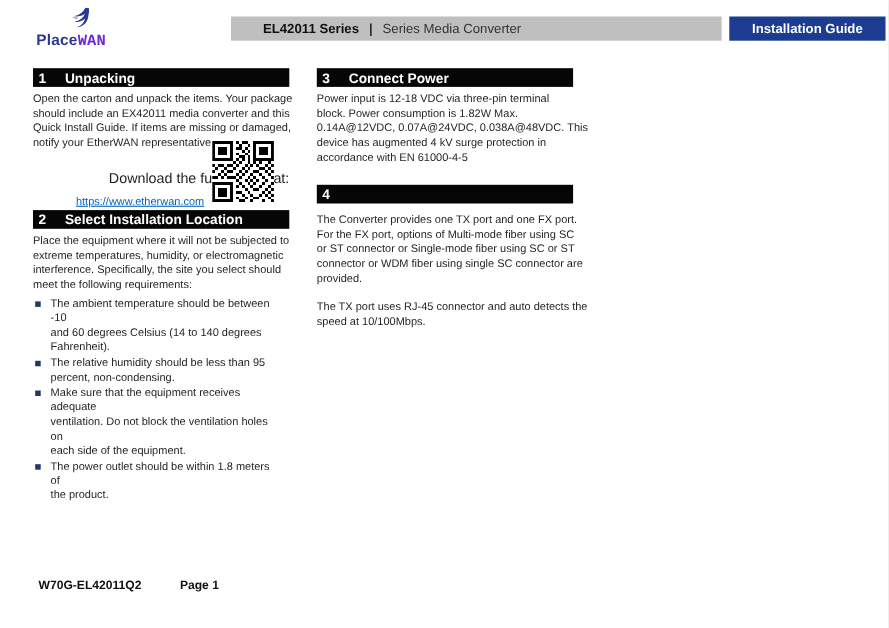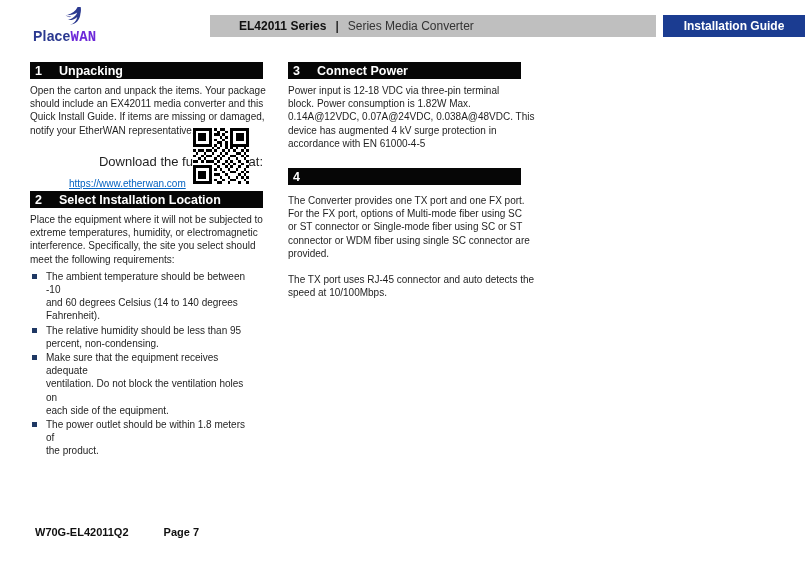--- a/index.html
+++ b/index.html
@@ -173,16 +173,16 @@
 For the FX port, options of Multi-mode fiber using SC
 or ST connector or Single-mode fiber using SC or ST
 connector or WDM fiber using single SC connector are
 provided.</p>
     <p class="body-text para2">The TX port uses RJ-45 connector and auto detects the
 speed at 10/100Mbps.</p>
   </div>
 
   <div class="footer-left">
     <span>W70G-EL42011Q2</span>
-    <span>Page 7</span>
+    <span>Page 1</span>
   </div>
 
 </div>
 
 </body></html>

